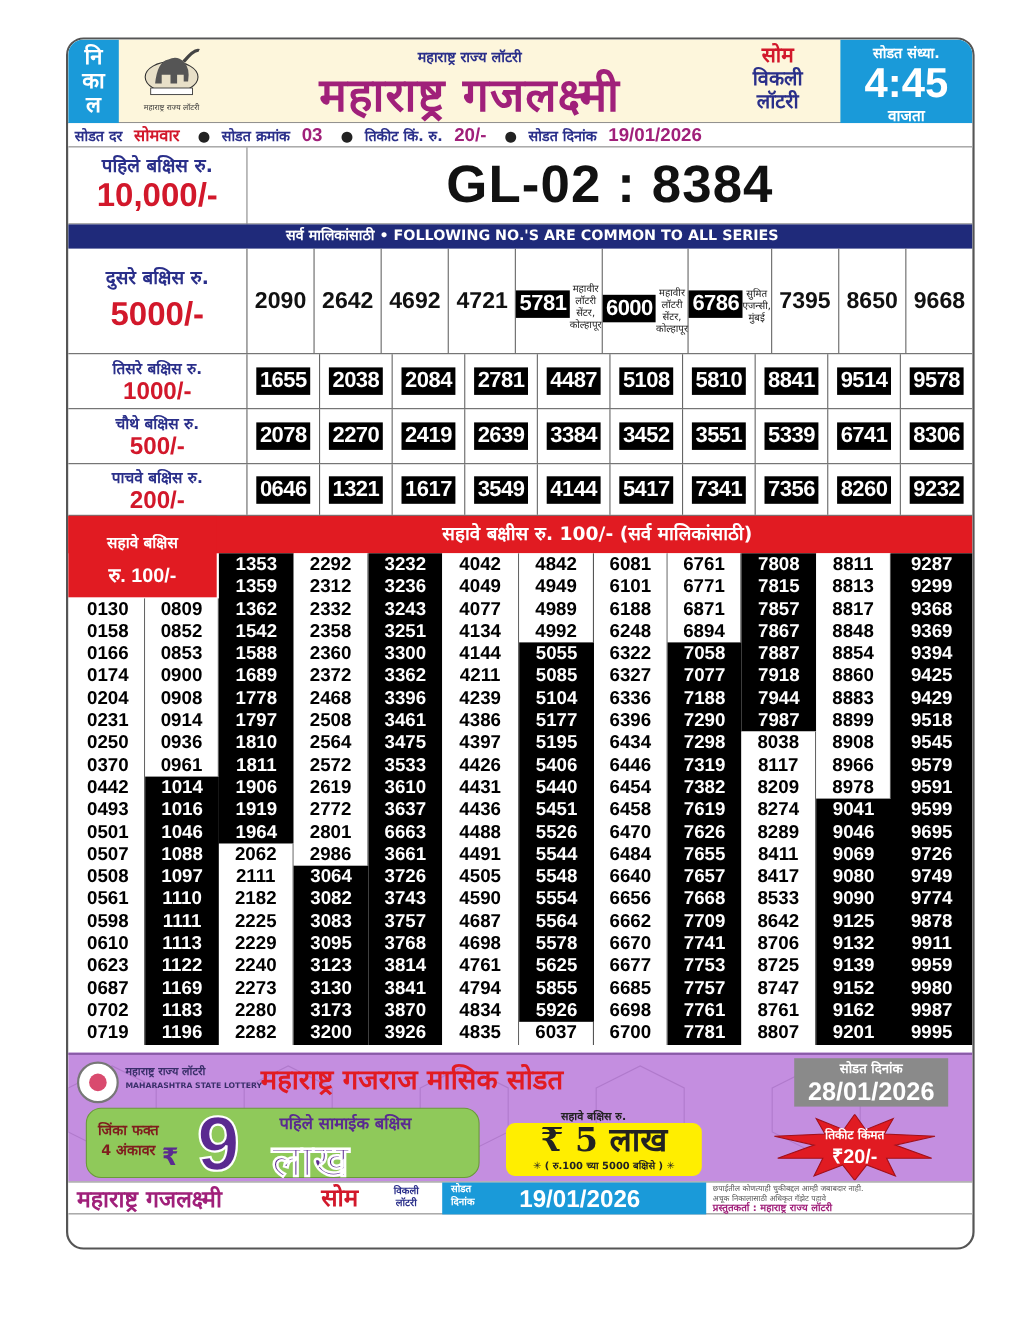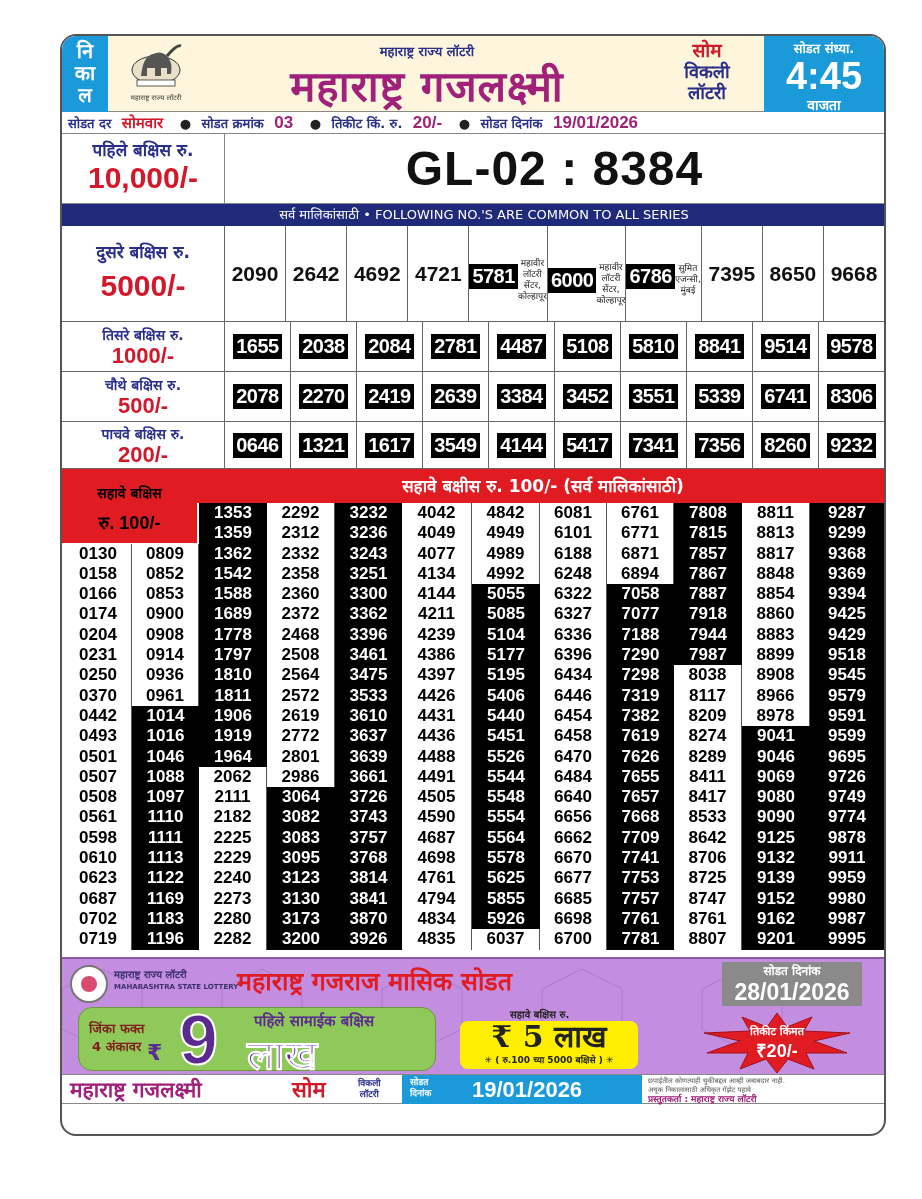--- a/index.html
+++ b/index.html
@@ -26,37 +26,37 @@
   .infobar .hl { color: #a0207a; font-size: 17px; font-family: "Liberation Sans", sans-serif; margin: 0 6px; }
   .infobar .dot { margin: 0 6px; color: #222; }
 
   
   .first { position: absolute; left: 0; top: 98px; width: 822px; height: 70px; border-bottom: 1px solid #888; }
   .first .lbl { position: absolute; left: 0; top: 0; width: 163px; height: 70px; border-right: 1px solid #888; text-align: center; }
   .first .lbl .a { color: #2a2f8a; font-size: 17px; font-weight: bold; margin-top: 4px; }
   .first .lbl .b { color: #d2182b; font-size: 30px; font-weight: bold; font-family: "Liberation Sans", sans-serif; }
   .first .num { position: absolute; left: 163px; top: 0; width: 659px; height: 70px; text-align: center; font-size: 48px; font-weight: bold; line-height: 70px; color: #111; font-family: "Liberation Sans", sans-serif; letter-spacing: 1px; }
 
-  .commonbar { position: absolute; left: 0; top: 168px; width: 822px; height: 22px; background: #1f2a7a; color: #fff; font-size: 13px; font-weight: normal; text-align: center; line-height: 22px; padding-left: 22px; }
+  .commonbar { position: absolute; left: 0; top: 168px; width: 822px; height: 22px; background: #1f2a7a; color: #fff; font-size: 13px; font-weight: bold; text-align: center; line-height: 22px; padding-left: 22px; }
 
   
   .prow { position: absolute; left: 0; width: 822px; border-bottom: 1px solid #666; display: flex; }
   .prow .lbl { width: 163px; border-right: 1px solid #666; text-align: center; flex: none; }
   .prow .lbl .a { color: #2a2f8a; font-weight: bold; }
   .prow .lbl .b { color: #d2182b; font-weight: bold; font-family: "Liberation Sans", sans-serif; }
   .prow .cell { flex: 1; border-right: 1px solid #666; display: flex; align-items: center; justify-content: center; }
   .prow .cell:last-child { border-right: none; }
   .plain { font-size: 21px; font-weight: bold; color: #111; font-family: "Liberation Sans", sans-serif; }
   .boxed { background: #000; color: #fff; font-size: 20px; font-weight: bold; padding: 1px 3px; font-family: "Liberation Sans", sans-serif; letter-spacing: -0.5px; }
   .agent { font-size: 9px; color: #222; text-align: center; line-height: 11px; margin-top: 6px; }
 
   
   .sixth { position: absolute; left: 0; top: 433px; width: 822px; height: 488px; }
   .sixth-hdr { position: absolute; left: 0; top: 0; width: 822px; height: 34px; background: #e11b22; color: #fff; font-size: 17px; font-weight: bold; text-align: center; line-height: 34px; padding-left: 140px; }
-  .sixth-lbl { position: absolute; left: 0; top: 0; width: 135px; height: 74px; background: #e11b22; color: #000000; text-align: center; font-weight: bold; }
+  .sixth-lbl { position: absolute; left: 0; top: 0; width: 135px; height: 74px; background: #e11b22; color: #ffffff; text-align: center; font-weight: bold; }
   .sixth-lbl .a { font-size: 14px; margin-top: 14px; }
   .sixth-lbl .b { font-size: 18px; margin-top: 8px; font-family: "Liberation Sans", sans-serif; }
   .col { position: absolute; top: 34px; }
   .seg { position: absolute; left: 0; width: 100%; }
   .seg.black { background: #000; color: #fff; }
   .seg.white { background: #fff; color: #000; border-right: 1px solid #555; }
   .num6 { height: 20.3px; line-height: 20.3px; text-align: center; font-size: 17px; font-weight: bold; font-family: "Liberation Sans", sans-serif; }
 
   
   .promo { position: absolute; left: 0; top: 921px; width: 822px; height: 117px; background: #c48ee0; border-top: 2px solid #8a5aa8; }
@@ -435,21 +435,21 @@
             <div class="num6">3243</div>
             <div class="num6">3251</div>
             <div class="num6">3300</div>
             <div class="num6">3362</div>
             <div class="num6">3396</div>
             <div class="num6">3461</div>
             <div class="num6">3475</div>
             <div class="num6">3533</div>
             <div class="num6">3610</div>
             <div class="num6">3637</div>
-            <div class="num6">3639</div>
+            <div class="num6">6663</div>
             <div class="num6">3661</div>
             <div class="num6">3726</div>
             <div class="num6">3743</div>
             <div class="num6">3757</div>
             <div class="num6">3768</div>
             <div class="num6">3814</div>
             <div class="num6">3841</div>
             <div class="num6">3870</div>
             <div class="num6">3926</div>
           </div>

